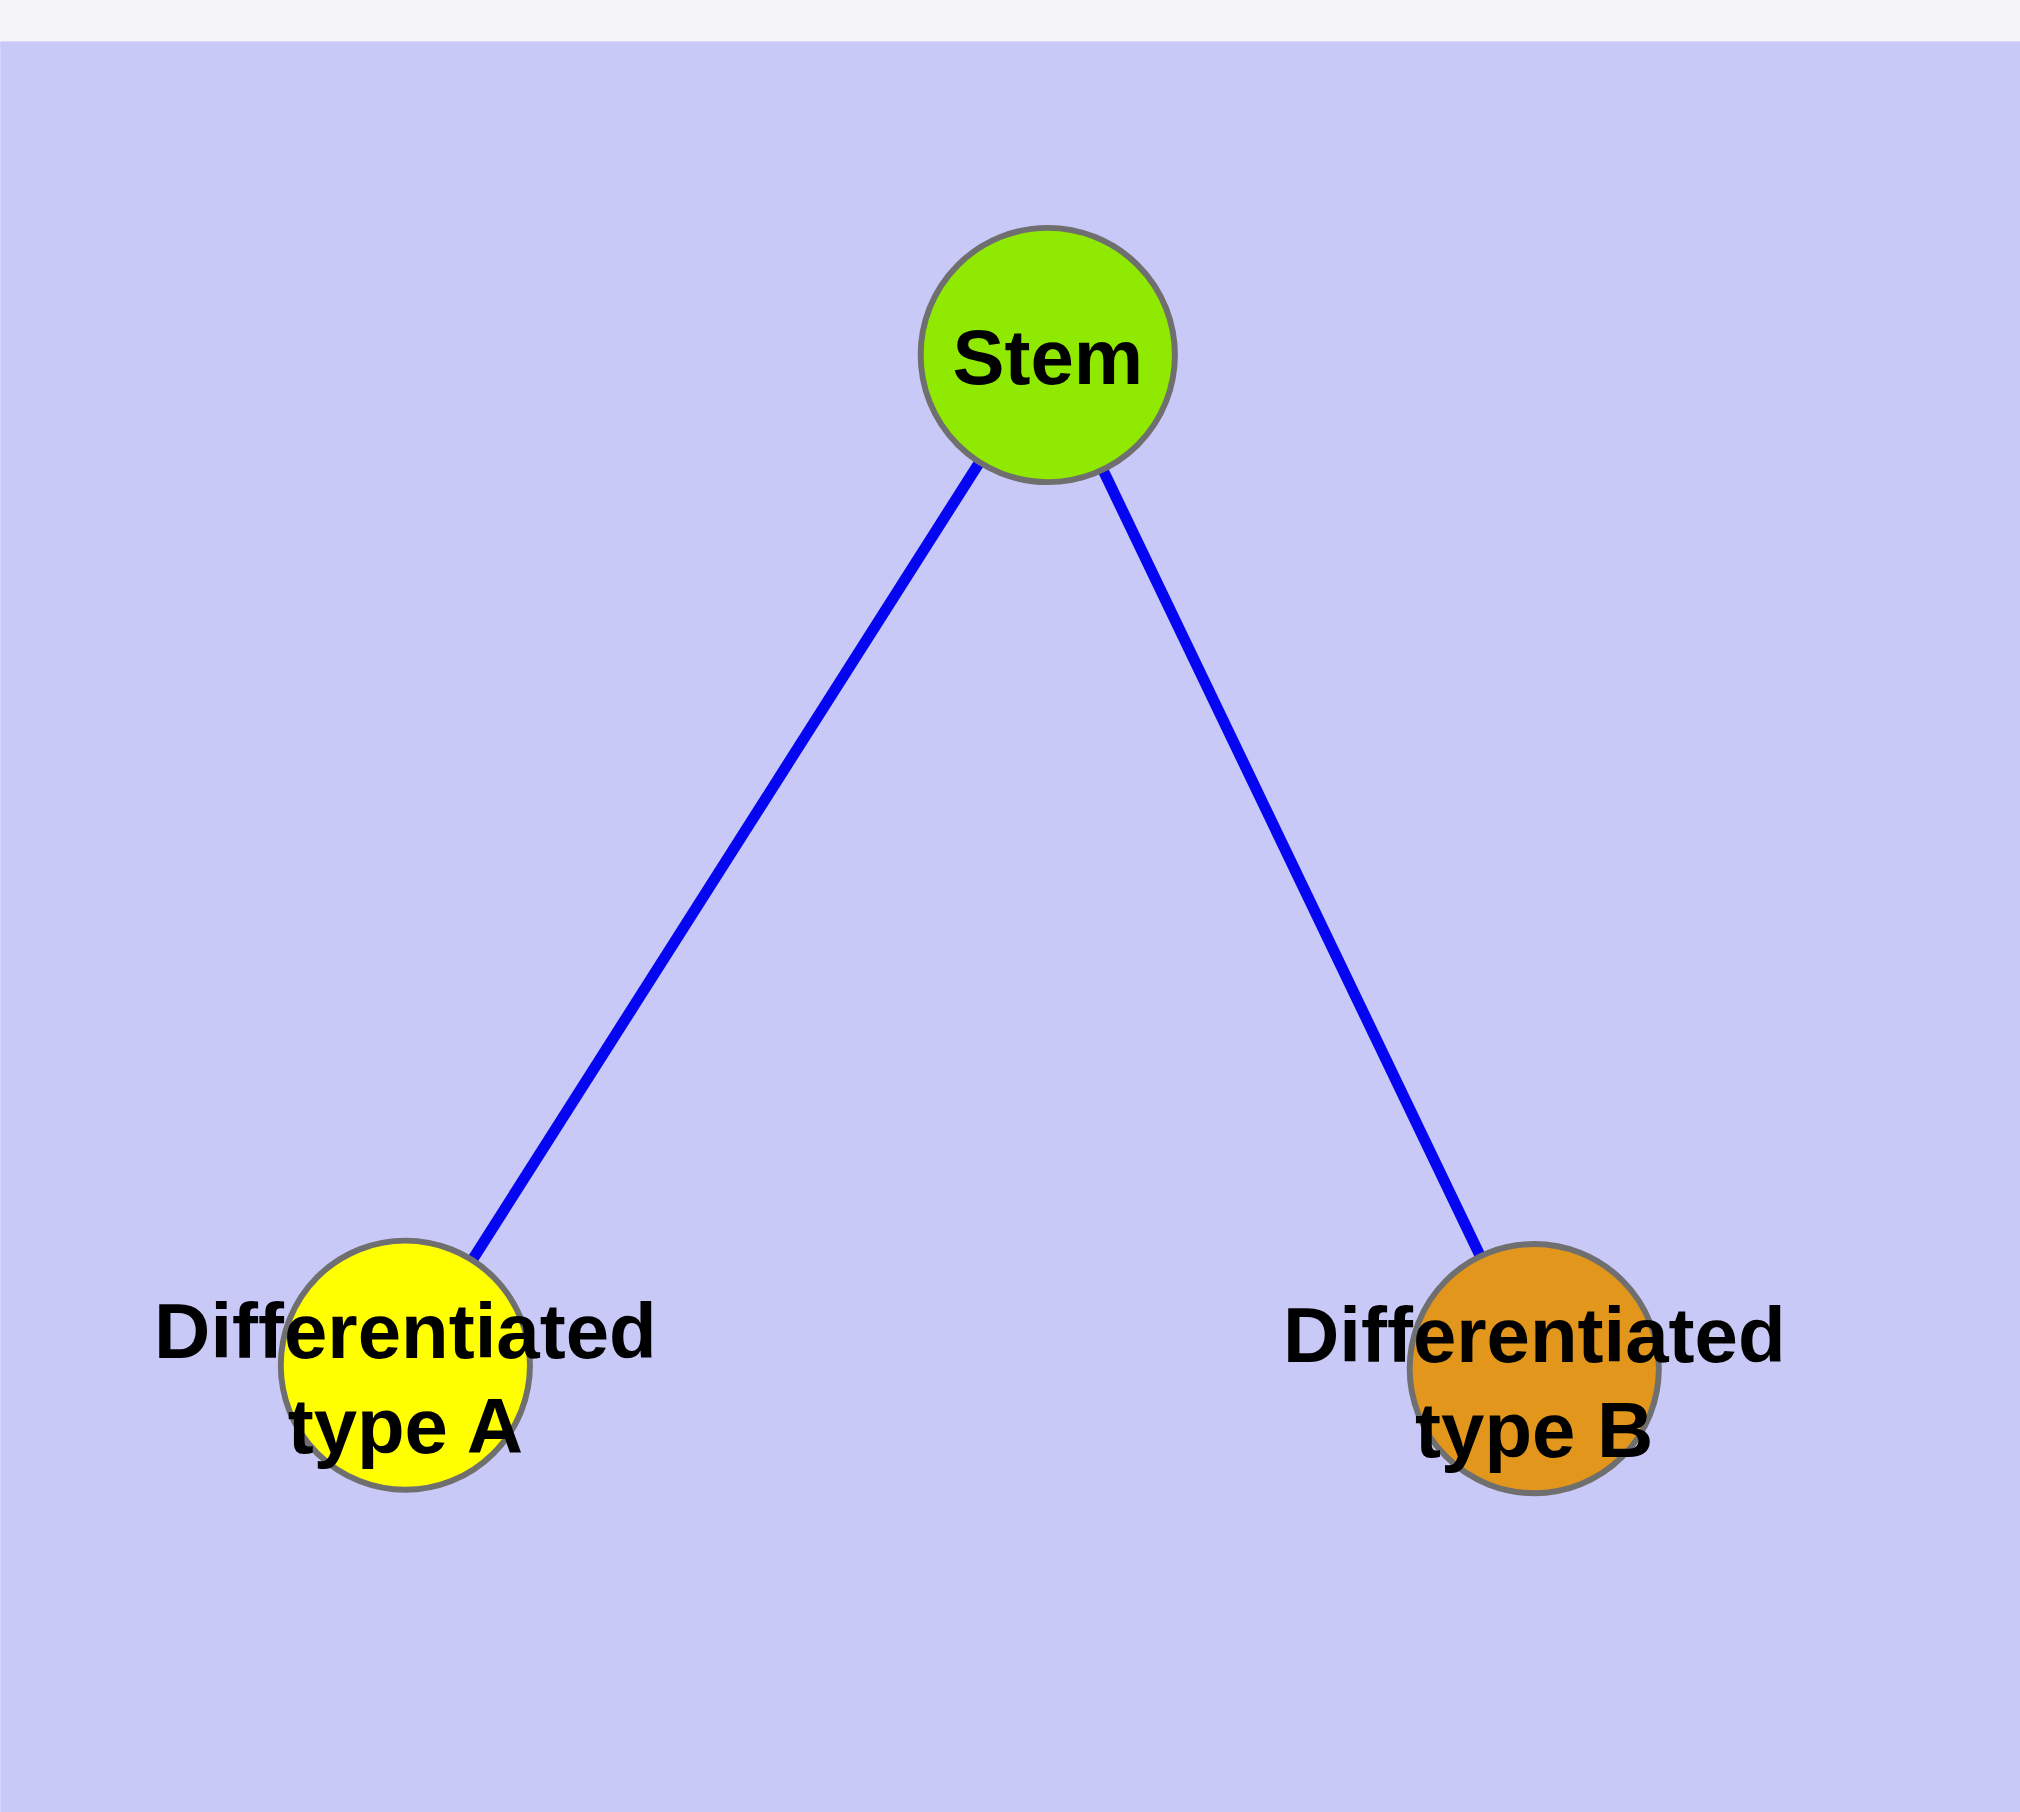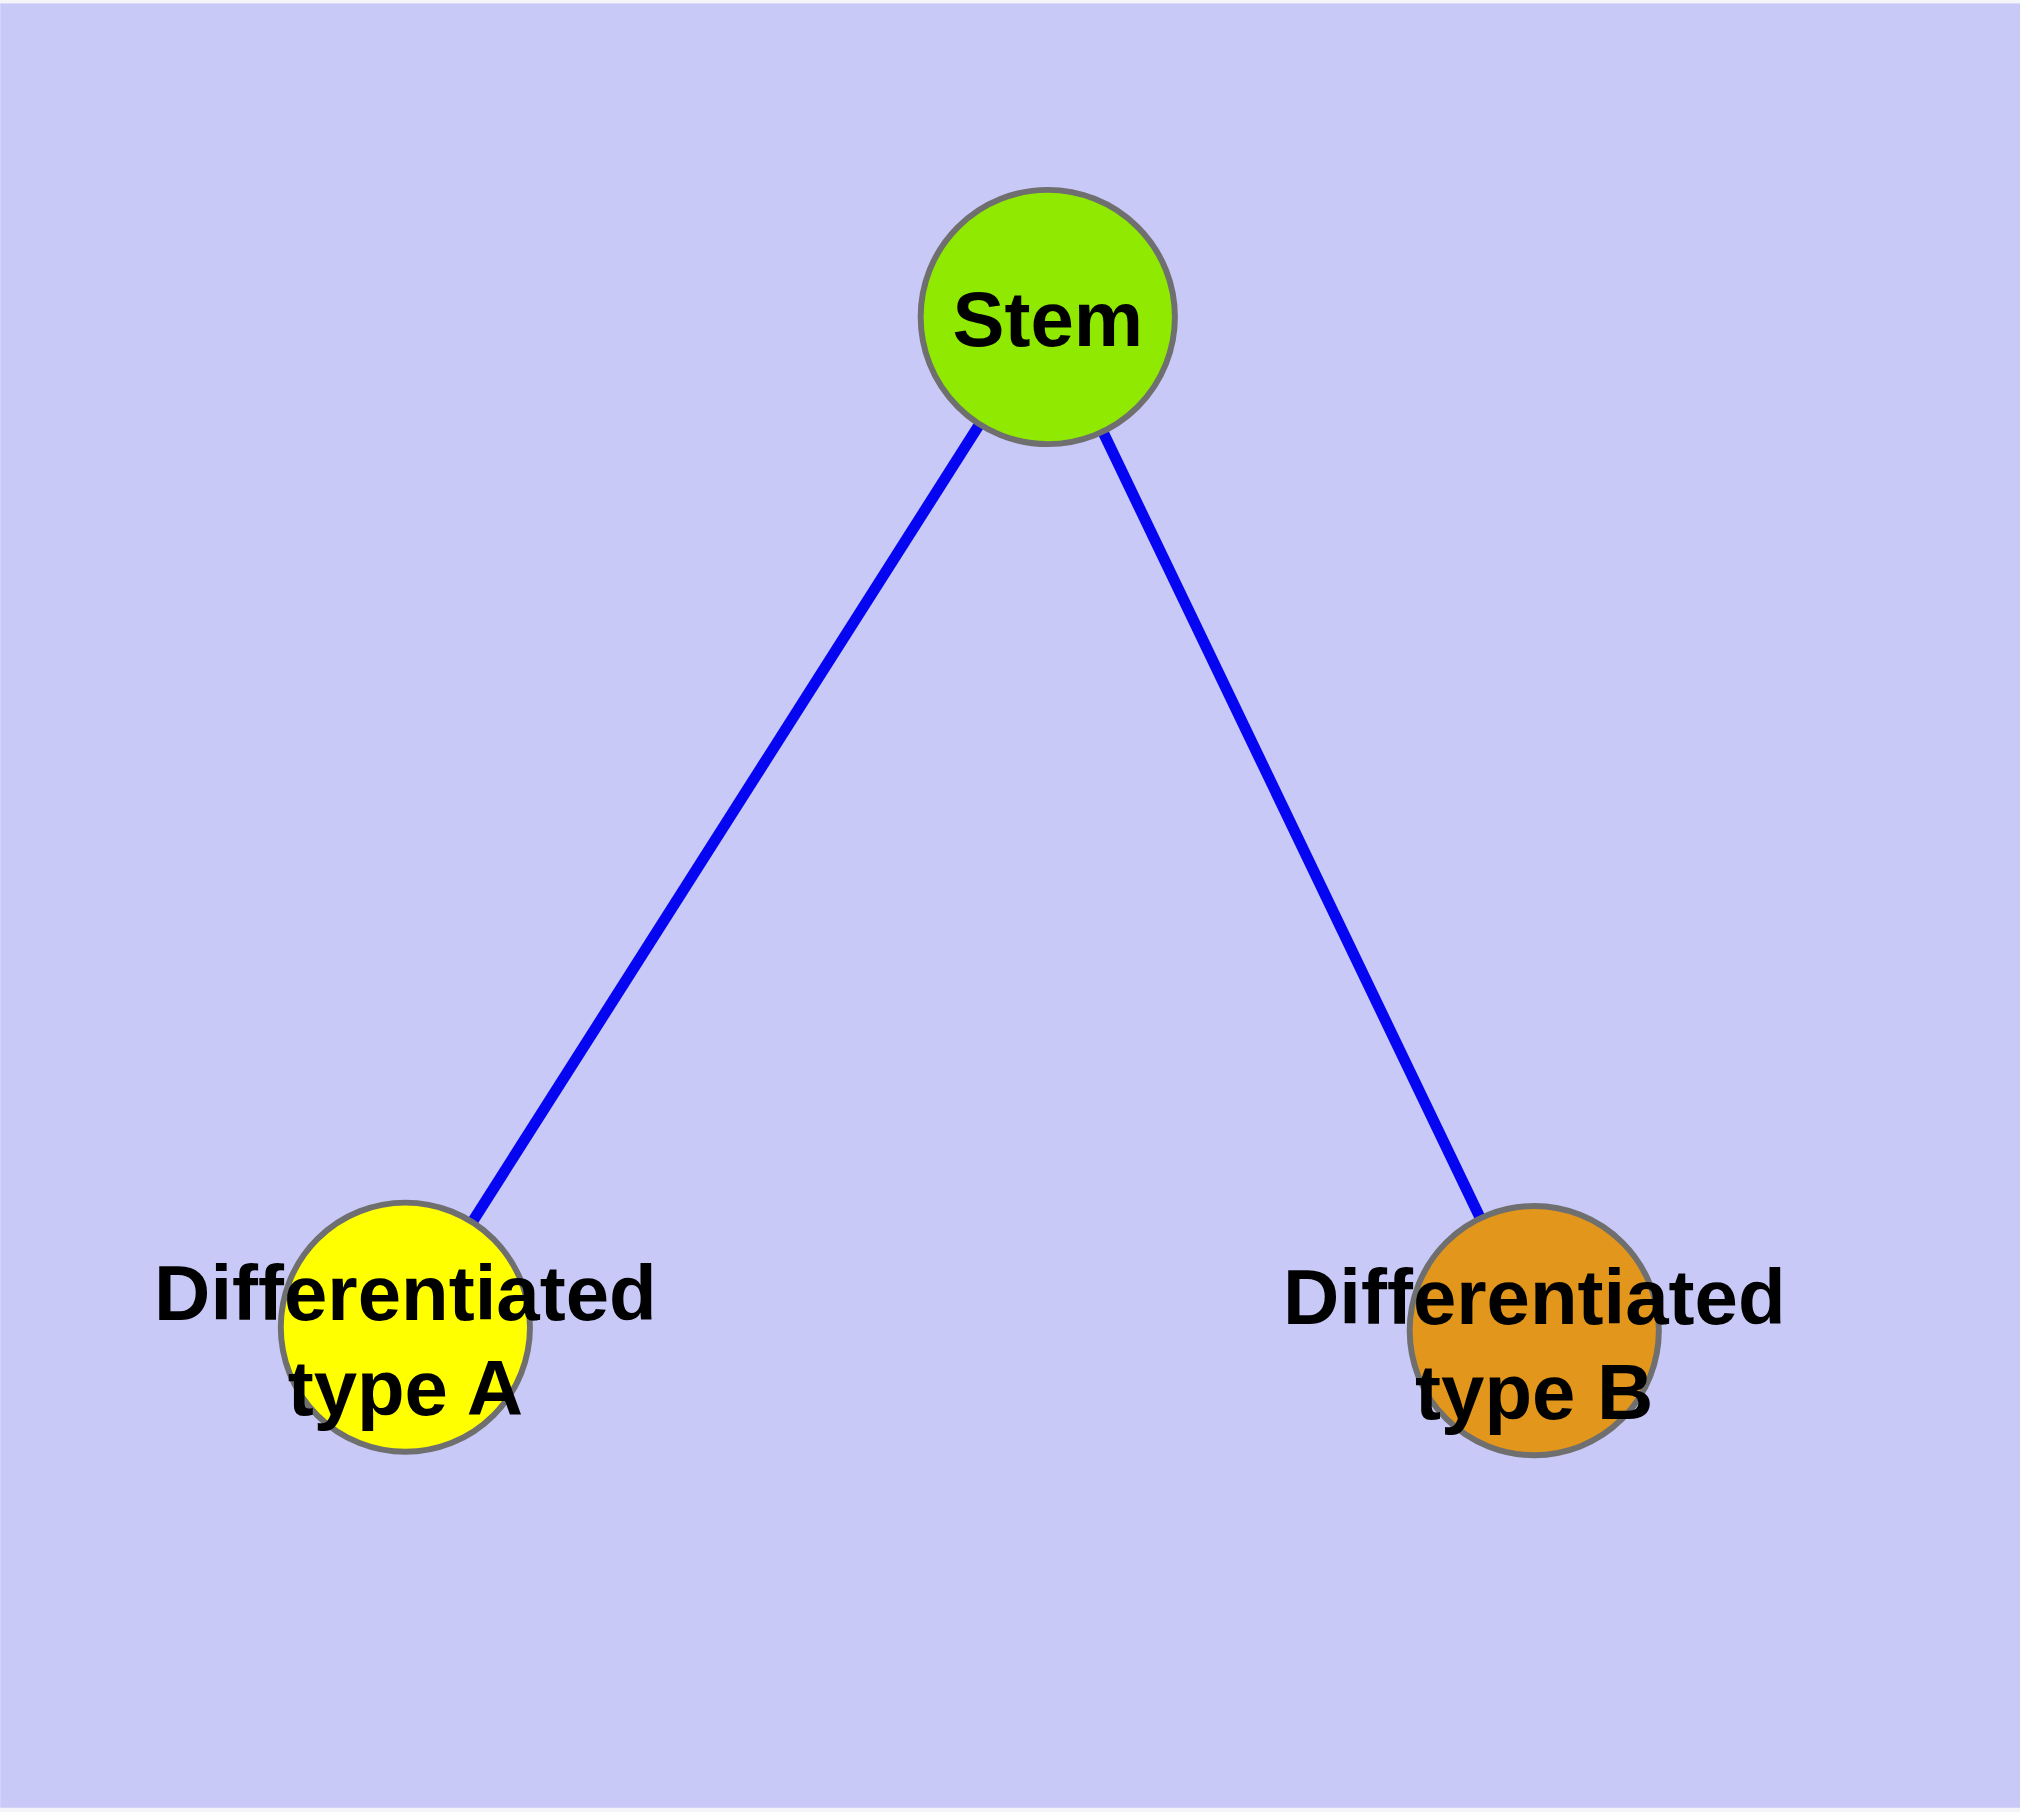--- a/index.html
+++ b/index.html
@@ -8,20 +8,21 @@
     width: 2021px;
     height: 1812px;
     overflow: hidden;
     background: #f4f4f9; 
   }
   .page {
     position: relative;
     width: 2021px;
     height: 1584px;
     font-family: "Liberation Sans", "DejaVu Sans", sans-serif;
+    margin-top: 38px;
   }
   svg.diagram {
     position: absolute;
     left: 0;
     top: 0;
     width: 2021px;
     height: 1812px;
     display: block;
   }
   .node-label {

